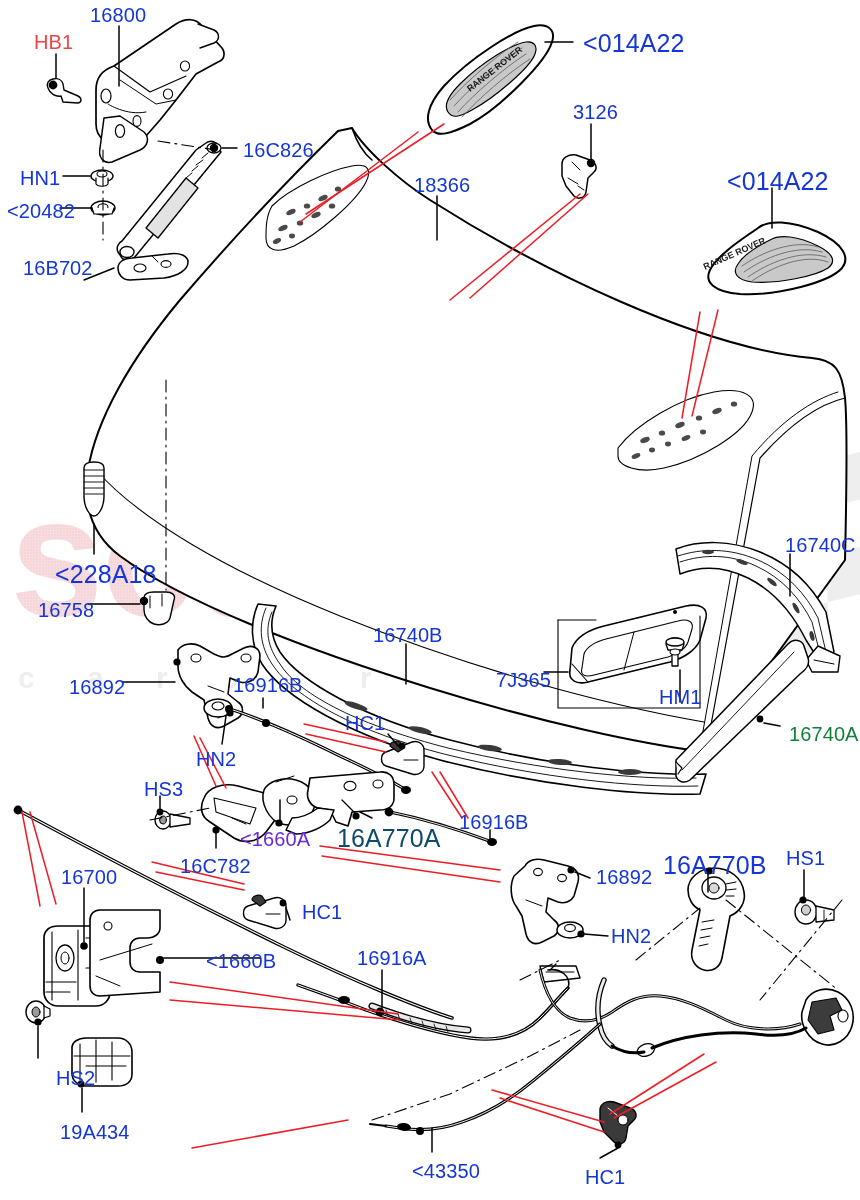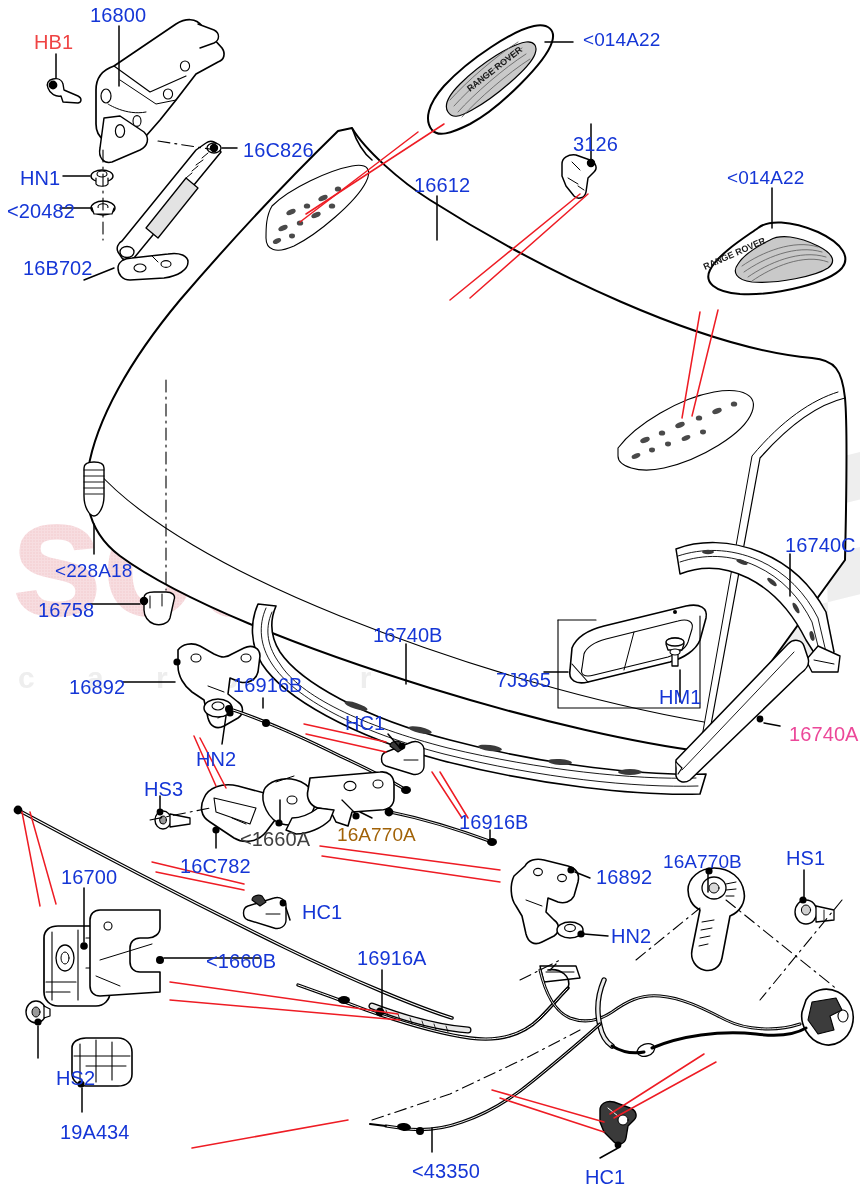--- a/index.html
+++ b/index.html
@@ -4,21 +4,21 @@
 <title>Parts Diagram</title>
 <style>
   html,body{margin:0;padding:0;background:#fff;}
   body{font-family:"Liberation Sans",sans-serif;}
   #stage{position:relative;width:860px;height:1200px;background:#ffffff;overflow:hidden;}
   #art,#wm{position:absolute;left:0;top:0;width:860px;height:1200px;}
   #wm{z-index:1;}
   #art{z-index:3;}
   #labels{position:absolute;left:0;top:0;width:860px;height:1200px;z-index:4;}
   .lbl{position:absolute;color:#1536d6;font-family:"Liberation Sans",sans-serif;font-size:20px;font-weight:400;white-space:nowrap;letter-spacing:.1px;}
-  .lbl.sm{font-size:19px;}
+  .lbl.sm{font-size:25px;}
 </style>
 </head>
 <body>
 
 <div id="stage">
 
   <svg id="wm" viewBox="0 0 860 1200">
     <defs>
       <pattern id="dots" width="3" height="3" patternUnits="userSpaceOnUse">
         <rect width="3" height="3" fill="#f7dde0"></rect>
@@ -620,41 +620,41 @@
         <path d="M192,1148 L348,1120"></path>
       </g>
 
     </g>
   </svg>
 
   <div id="labels">
       <div class="lbl" style="left: 90px; top: 4px; color: rgb(21, 54, 214); text-align: center;">16800</div>
       <div class="lbl" style="left: 34px; top: 31px; color: #ef4444;">HB1</div>
       <div class="lbl sm" style="left: 583px; top: 29px; color: rgb(21, 54, 214);">&lt;014A22</div>
-      <div class="lbl" style="left: 573px; top: 101px; color: rgb(21, 54, 214); margin-top: 32px;">3126</div>
+      <div class="lbl" style="left: 573px; top: 101px; color: rgb(21, 54, 214);">3126</div>
       <div class="lbl" style="left: 243px; top: 139px; color: rgb(21, 54, 214);">16C826</div>
       <div class="lbl" style="left: 20px; top: 167px; color: rgb(21, 54, 214);">HN1</div>
-      <div class="lbl" style="left: 414px; top: 174px; color: rgb(21, 54, 214);">16612</div>
+      <div class="lbl" style="left: 414px; top: 174px; color: rgb(21, 54, 214);">18366</div>
       <div class="lbl sm" style="left: 727px; top: 167px; color: rgb(21, 54, 214);">&lt;014A22</div>
       <div class="lbl" style="left: 7px; top: 200px; color: rgb(21, 54, 214);">&lt;20482</div>
       <div class="lbl" style="left: 23px; top: 257px; color: rgb(21, 54, 214);">16B702</div>
       <div class="lbl" style="left: 785px; top: 534px; color: rgb(21, 54, 214);">16740C</div>
       <div class="lbl sm" style="left: 55px; top: 560px; color: rgb(21, 54, 214);">&lt;228A18</div>
       <div class="lbl" style="left: 38px; top: 599px; color: rgb(21, 54, 214);">16758</div>
       <div class="lbl" style="left: 373px; top: 624px; color: rgb(21, 54, 214);">16740B</div>
       <div class="lbl" style="left: 496px; top: 669px; color: rgb(21, 54, 214);">7J365</div>
       <div class="lbl" style="left: 659px; top: 686px; color: rgb(21, 54, 214);">HM1</div>
       <div class="lbl" style="left: 69px; top: 676px; color: rgb(21, 54, 214);">16892</div>
       <div class="lbl" style="left: 233px; top: 674px; color: rgb(21, 54, 214);">16916B</div>
-      <div class="lbl" style="left: 789px; top: 723px; color: #ec4899;">16740A</div>
+      <div class="lbl" style="left: 789px; top: 723px; color: #15803d;">16740A</div>
       <div class="lbl" style="left: 345px; top: 712px; color: rgb(21, 54, 214);">HC1</div>
       <div class="lbl" style="left: 196px; top: 748px; color: rgb(21, 54, 214);">HN2</div>
       <div class="lbl" style="left: 144px; top: 778px; color: rgb(21, 54, 214);">HS3</div>
-      <div class="lbl" style="left: 240px; top: 828px; color: #404040;">&lt;1660A</div>
-      <div class="lbl sm" style="left: 337px; top: 824px; color: #a16207;">16A770A</div>
+      <div class="lbl" style="left: 240px; top: 828px; color: #6d28d9;">&lt;1660A</div>
+      <div class="lbl sm" style="left: 337px; top: 824px; color: #0c4a6e;">16A770A</div>
       <div class="lbl" style="left: 459px; top: 811px; color: rgb(21, 54, 214);">16916B</div>
       <div class="lbl" style="left: 180px; top: 855px; color: rgb(21, 54, 214);">16C782</div>
       <div class="lbl" style="left: 61px; top: 866px; color: rgb(21, 54, 214);">16700</div>
       <div class="lbl" style="left: 596px; top: 866px; color: rgb(21, 54, 214);">16892</div>
       <div class="lbl sm" style="left: 663px; top: 851px; color: rgb(21, 54, 214);">16A770B</div>
       <div class="lbl" style="left: 786px; top: 847px; color: rgb(21, 54, 214);">HS1</div>
       <div class="lbl" style="left: 302px; top: 901px; color: rgb(21, 54, 214);">HC1</div>
       <div class="lbl" style="left: 611px; top: 925px; color: rgb(21, 54, 214);">HN2</div>
       <div class="lbl" style="left: 206px; top: 950px; color: rgb(21, 54, 214);">&lt;1660B</div>
       <div class="lbl" style="left: 357px; top: 947px; color: rgb(21, 54, 214);">16916A</div>

